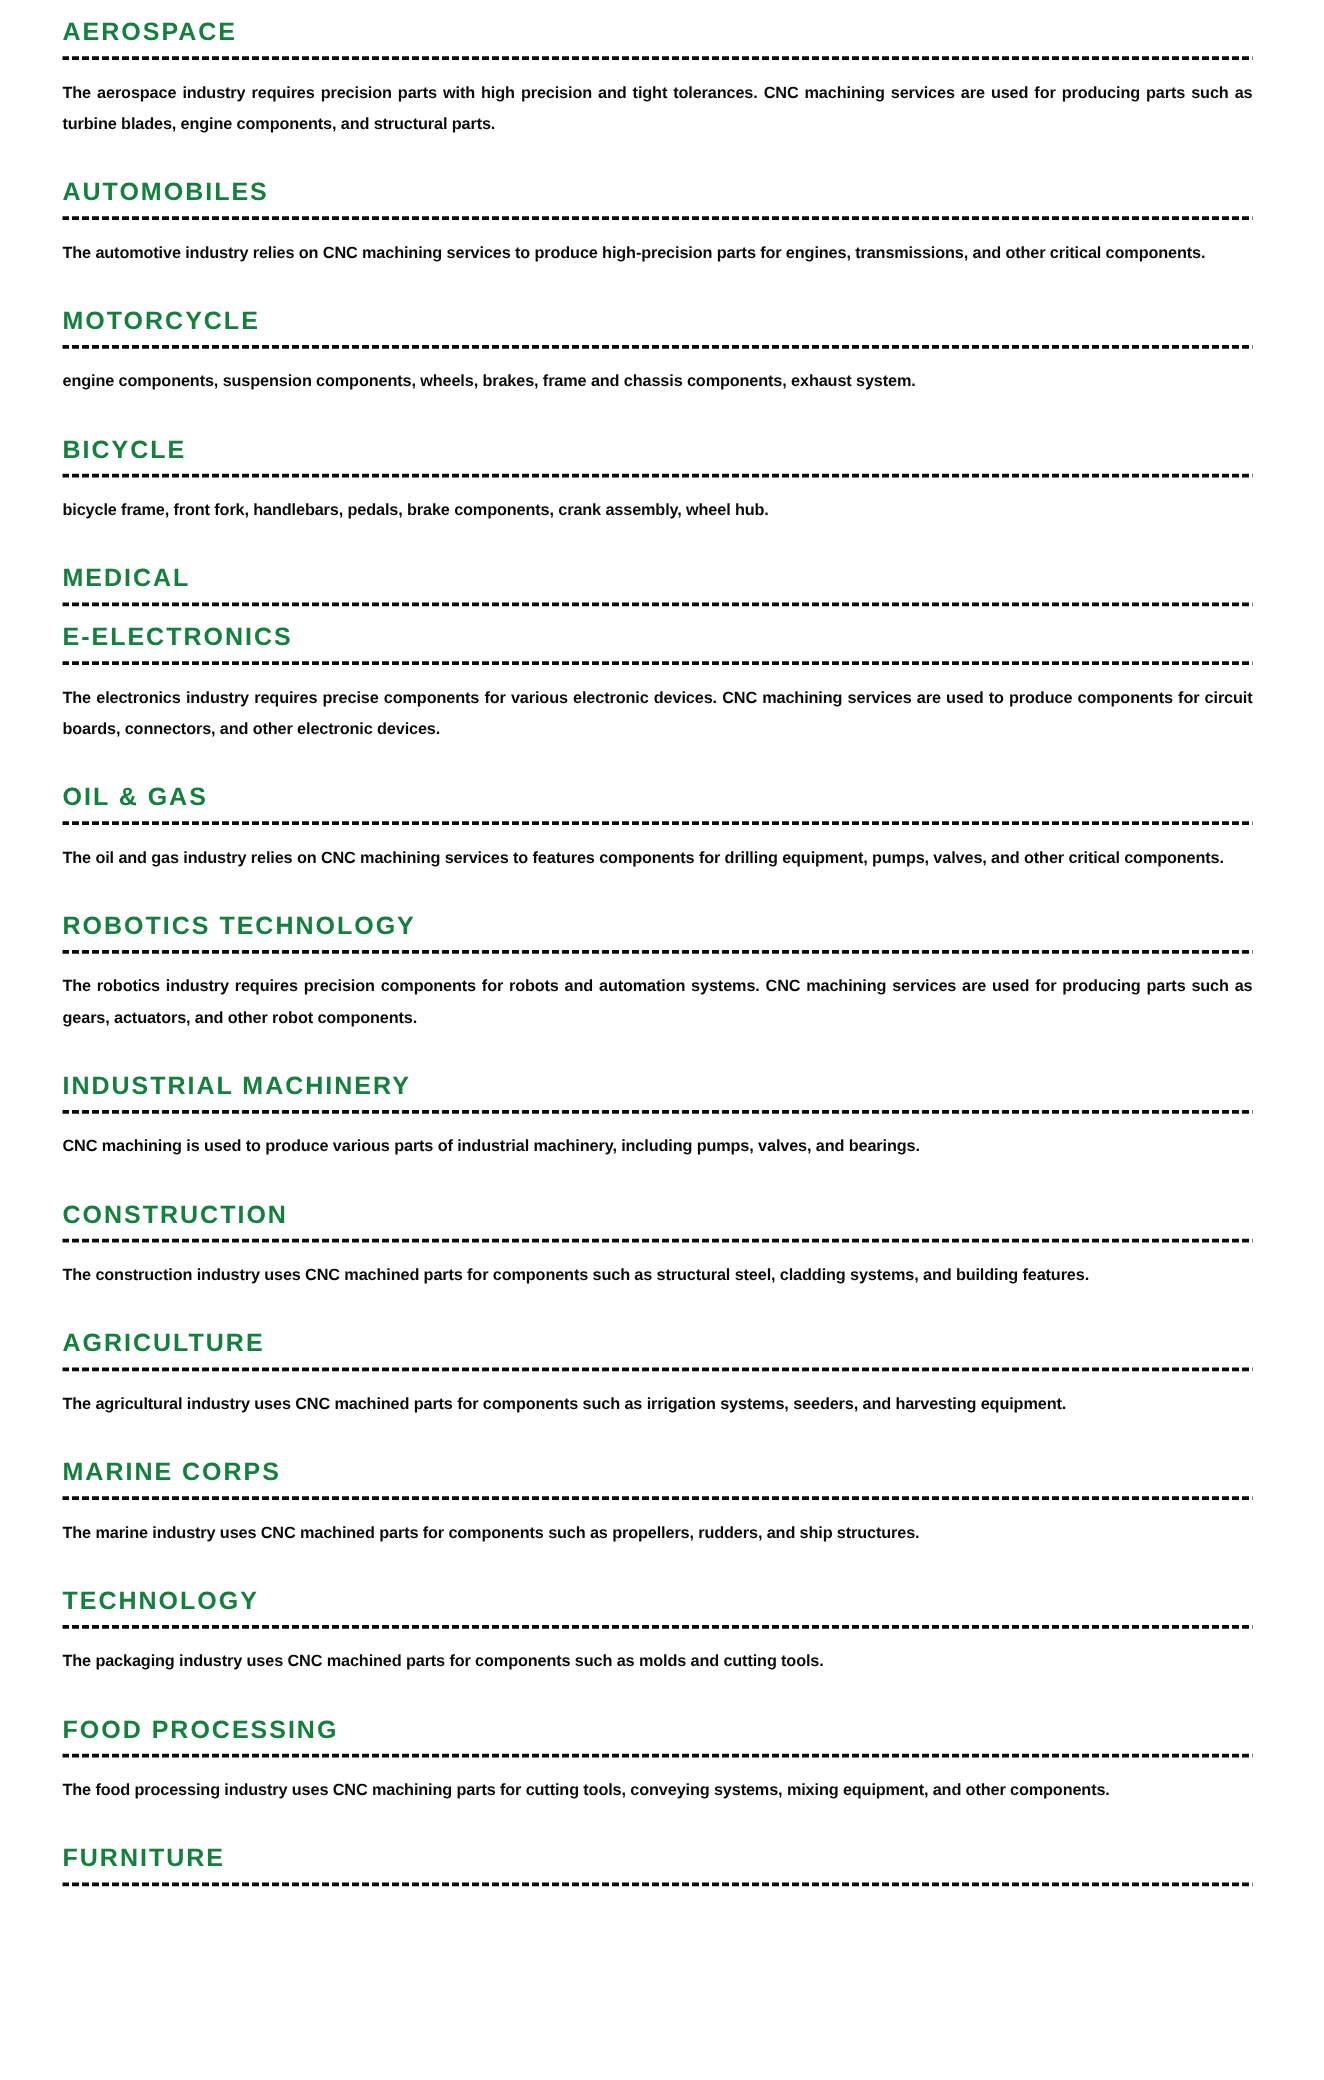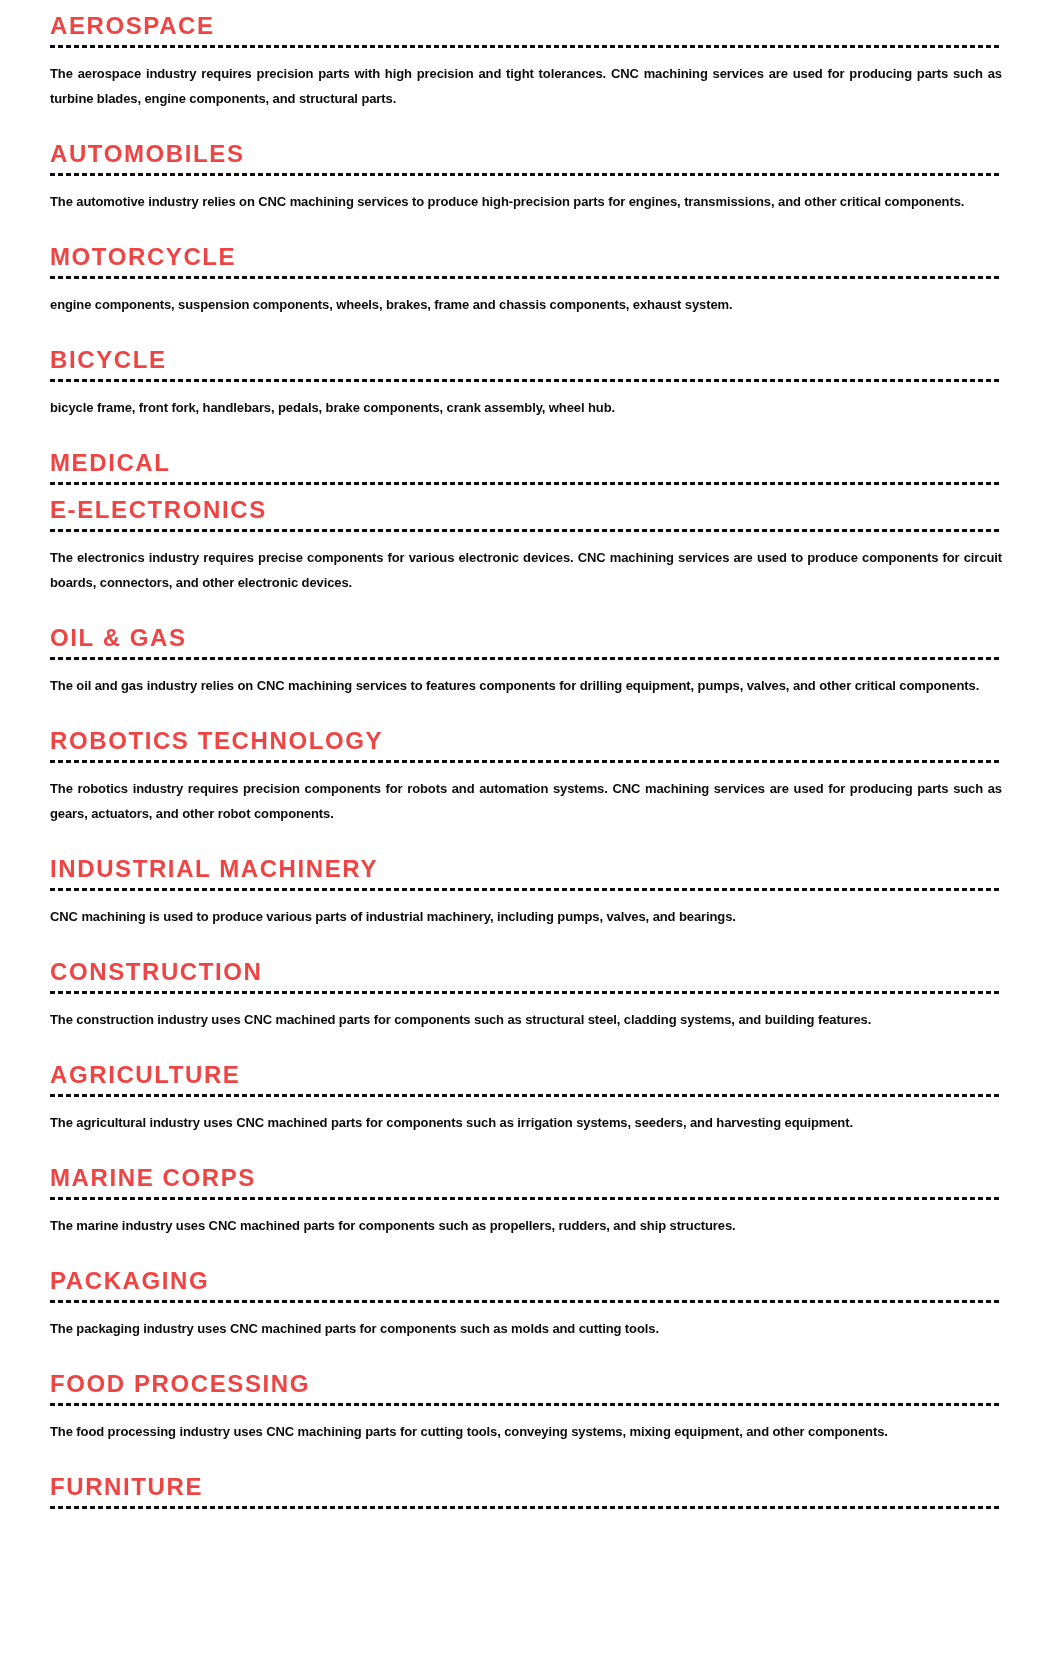--- a/index.html
+++ b/index.html
@@ -19,25 +19,25 @@
     width: 1059px;
     height: 1664px;
     padding: 14px 57px 0 50px;
     overflow: hidden;
   }
   .sec {
     margin: 0;
   }
   .sec-heading {
     margin: 0 0 7px 0;
-    font-size: 24px;
+    font-size: 20px;
     line-height: 24px;
     font-weight: 700;
     letter-spacing: 1.6px;
-    color: #ef4444;
+    color: #15803d;
     font-family: "Liberation Sans", sans-serif;
   }
   .sec-rule {
     height: 3px;
     margin: 0 0 13px 0;
     background-image: repeating-linear-gradient(
       to right,
       #0b0b0b 0px, #0b0b0b 5px,
       transparent 5px, transparent 8px
     );
@@ -123,21 +123,21 @@
     <p class="sec-body">The agricultural industry uses CNC machined parts for components such as irrigation systems, seeders, and harvesting equipment.</p>
   </section>
 
   <section class="sec">
     <h2 class="sec-heading">MARINE CORPS</h2>
     <div class="sec-rule"></div>
     <p class="sec-body">The marine industry uses CNC machined parts for components such as propellers, rudders, and ship structures.</p>
   </section>
 
   <section class="sec">
-    <h2 class="sec-heading">PACKAGING</h2>
+    <h2 class="sec-heading">TECHNOLOGY</h2>
     <div class="sec-rule"></div>
     <p class="sec-body">The packaging industry uses CNC machined parts for components such as molds and cutting tools.</p>
   </section>
 
   <section class="sec">
     <h2 class="sec-heading">FOOD PROCESSING</h2>
     <div class="sec-rule"></div>
     <p class="sec-body">The food processing industry uses CNC machining parts for cutting tools, conveying systems, mixing equipment, and other components.</p>
   </section>
 

